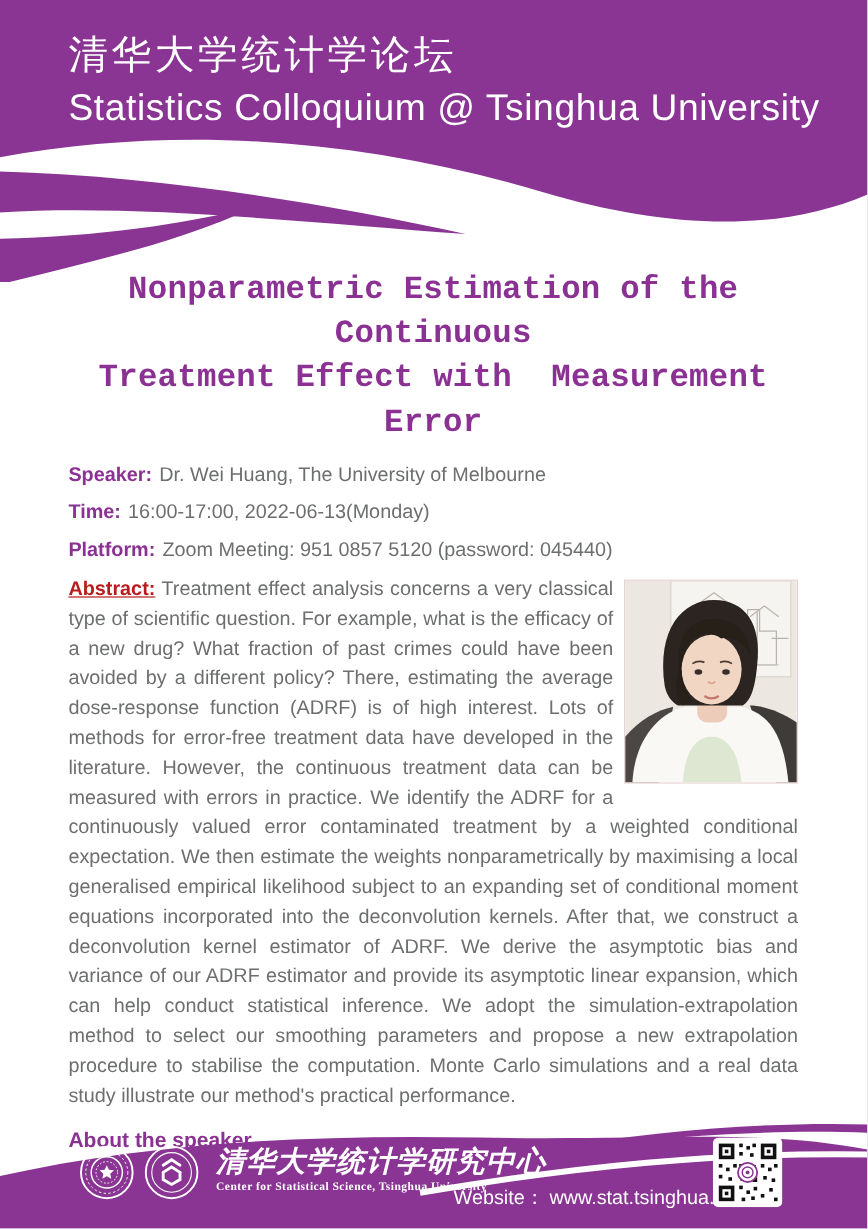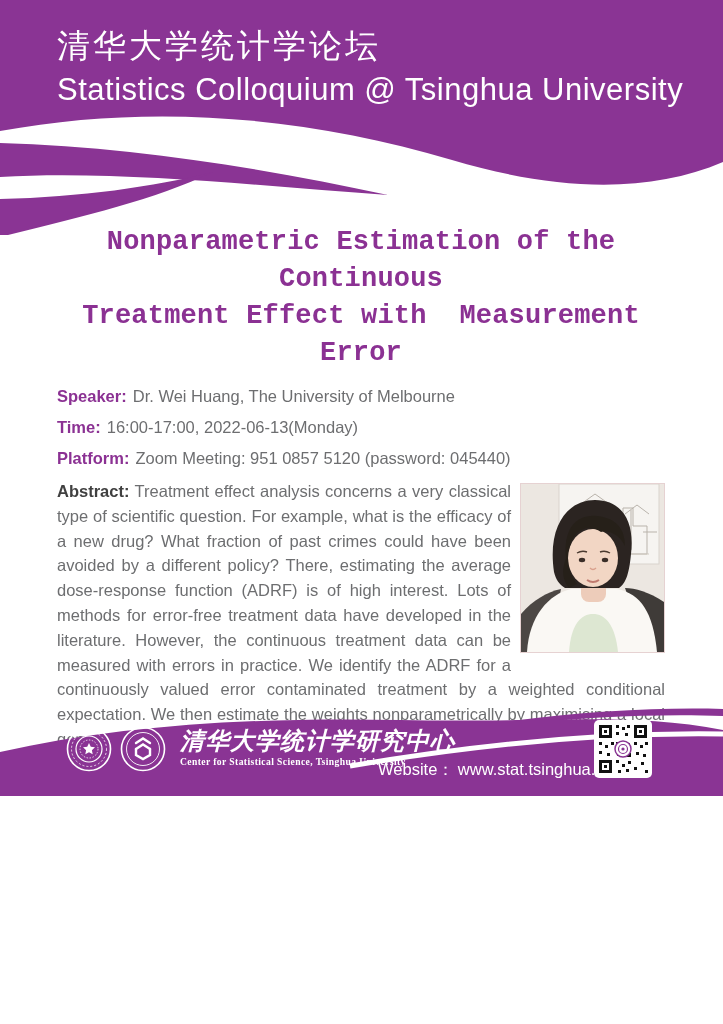--- a/index.html
+++ b/index.html
@@ -1,17 +1,17 @@
 <!DOCTYPE html>
 <html><head>
 <meta charset="utf-8">
 <style>
   html,body{margin:0;padding:0;background:#ffffff;}
   .poster{
-    position:relative;width:723px;height:796px;margin:0 auto;
+    position:relative;width:723px;height:1024px;margin:0 auto;
     background:#ffffff;overflow:hidden;outline:1px solid #a9a9a9;
     font-family:"Liberation Sans", sans-serif;
   }
   
   .hdr{position:relative;height:212px;}
   .hdr svg{position:absolute;top:0;left:0;}
   .hdr-text{position:absolute;top:24px;left:57px;color:#ffffff;}
   .hdr-zh{font-size:33px;letter-spacing:3px;font-weight:400;line-height:44px;}
   .hdr-en{font-size:31px;font-weight:400;line-height:44px;letter-spacing:.5px;}
   
@@ -19,21 +19,21 @@
   .talk-title{
     margin:12px 0 14px 0;text-align:center;color:#8b3193;font-weight:bold;
     font-size:27px;line-height:37px;white-space:pre-wrap;letter-spacing:.2px;font-family:Liberation Mono, monospace;
   }
   .meta-row{font-size:16.5px;line-height:20px;margin-bottom:11px;color:#6d6e70;}
   .mlabel{color:#8b3193;font-weight:bold;margin-right:6px;}
   .abstract{
     margin:9px 0 0 0;font-size:16.5px;line-height:24.8px;color:#6d6e70;
     text-align:justify;
   }
-  .abstract .alabel{color:#404040;font-weight:bold;}
+  .abstract .alabel{color:#b91c1c;font-weight:bold;text-decoration:underline;}
   .photo-wrap{
     float:right;width:145px;height:170px;margin:4px 0 6px 9px;
     border:1px solid #e6d2d2;box-sizing:border-box;
   }
   .about-h{margin:15px 0 7px 0;font-size:17.5px;color:#8b3193;font-weight:bold;}
   .bio{margin:0;font-size:16.5px;line-height:26px;color:#6d6e70;text-align:justify;}
   
   .ftr{position:absolute;left:0;bottom:0;width:723px;height:94px;}
   .ftr > svg.bg{position:absolute;top:0;left:0;}
   .ftr-content{position:absolute;top:0;left:0;width:100%;height:100%;}

